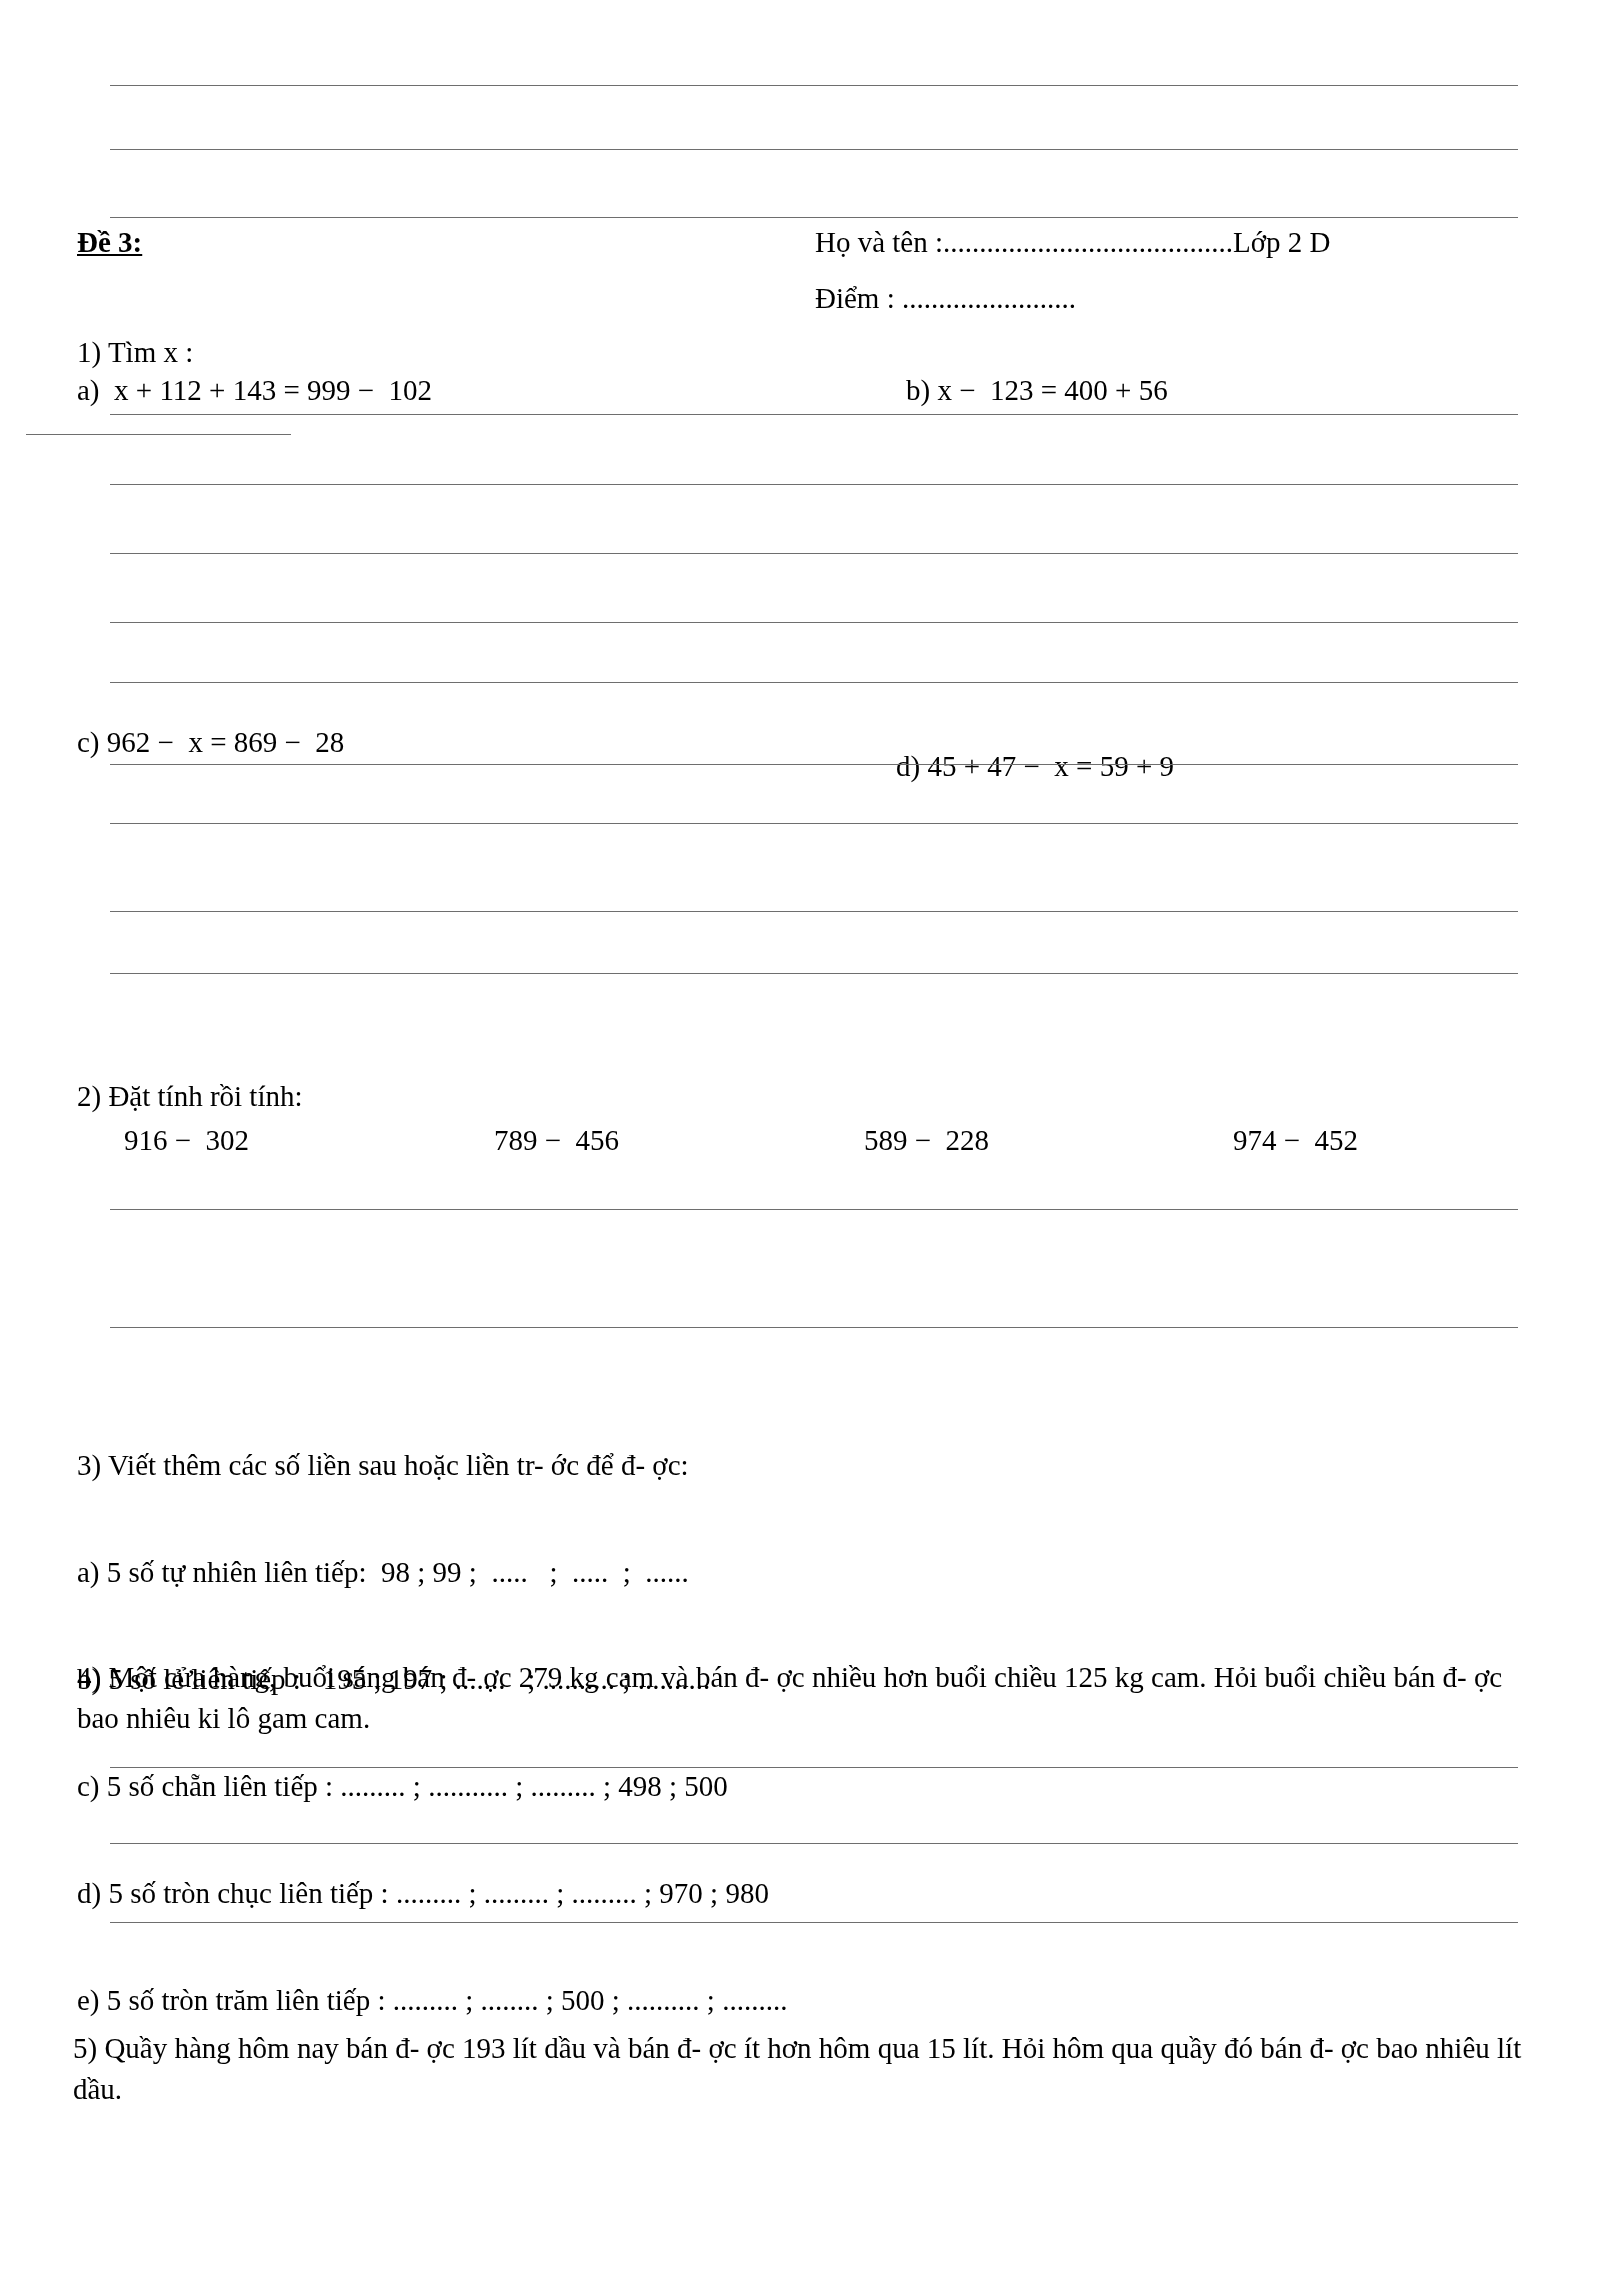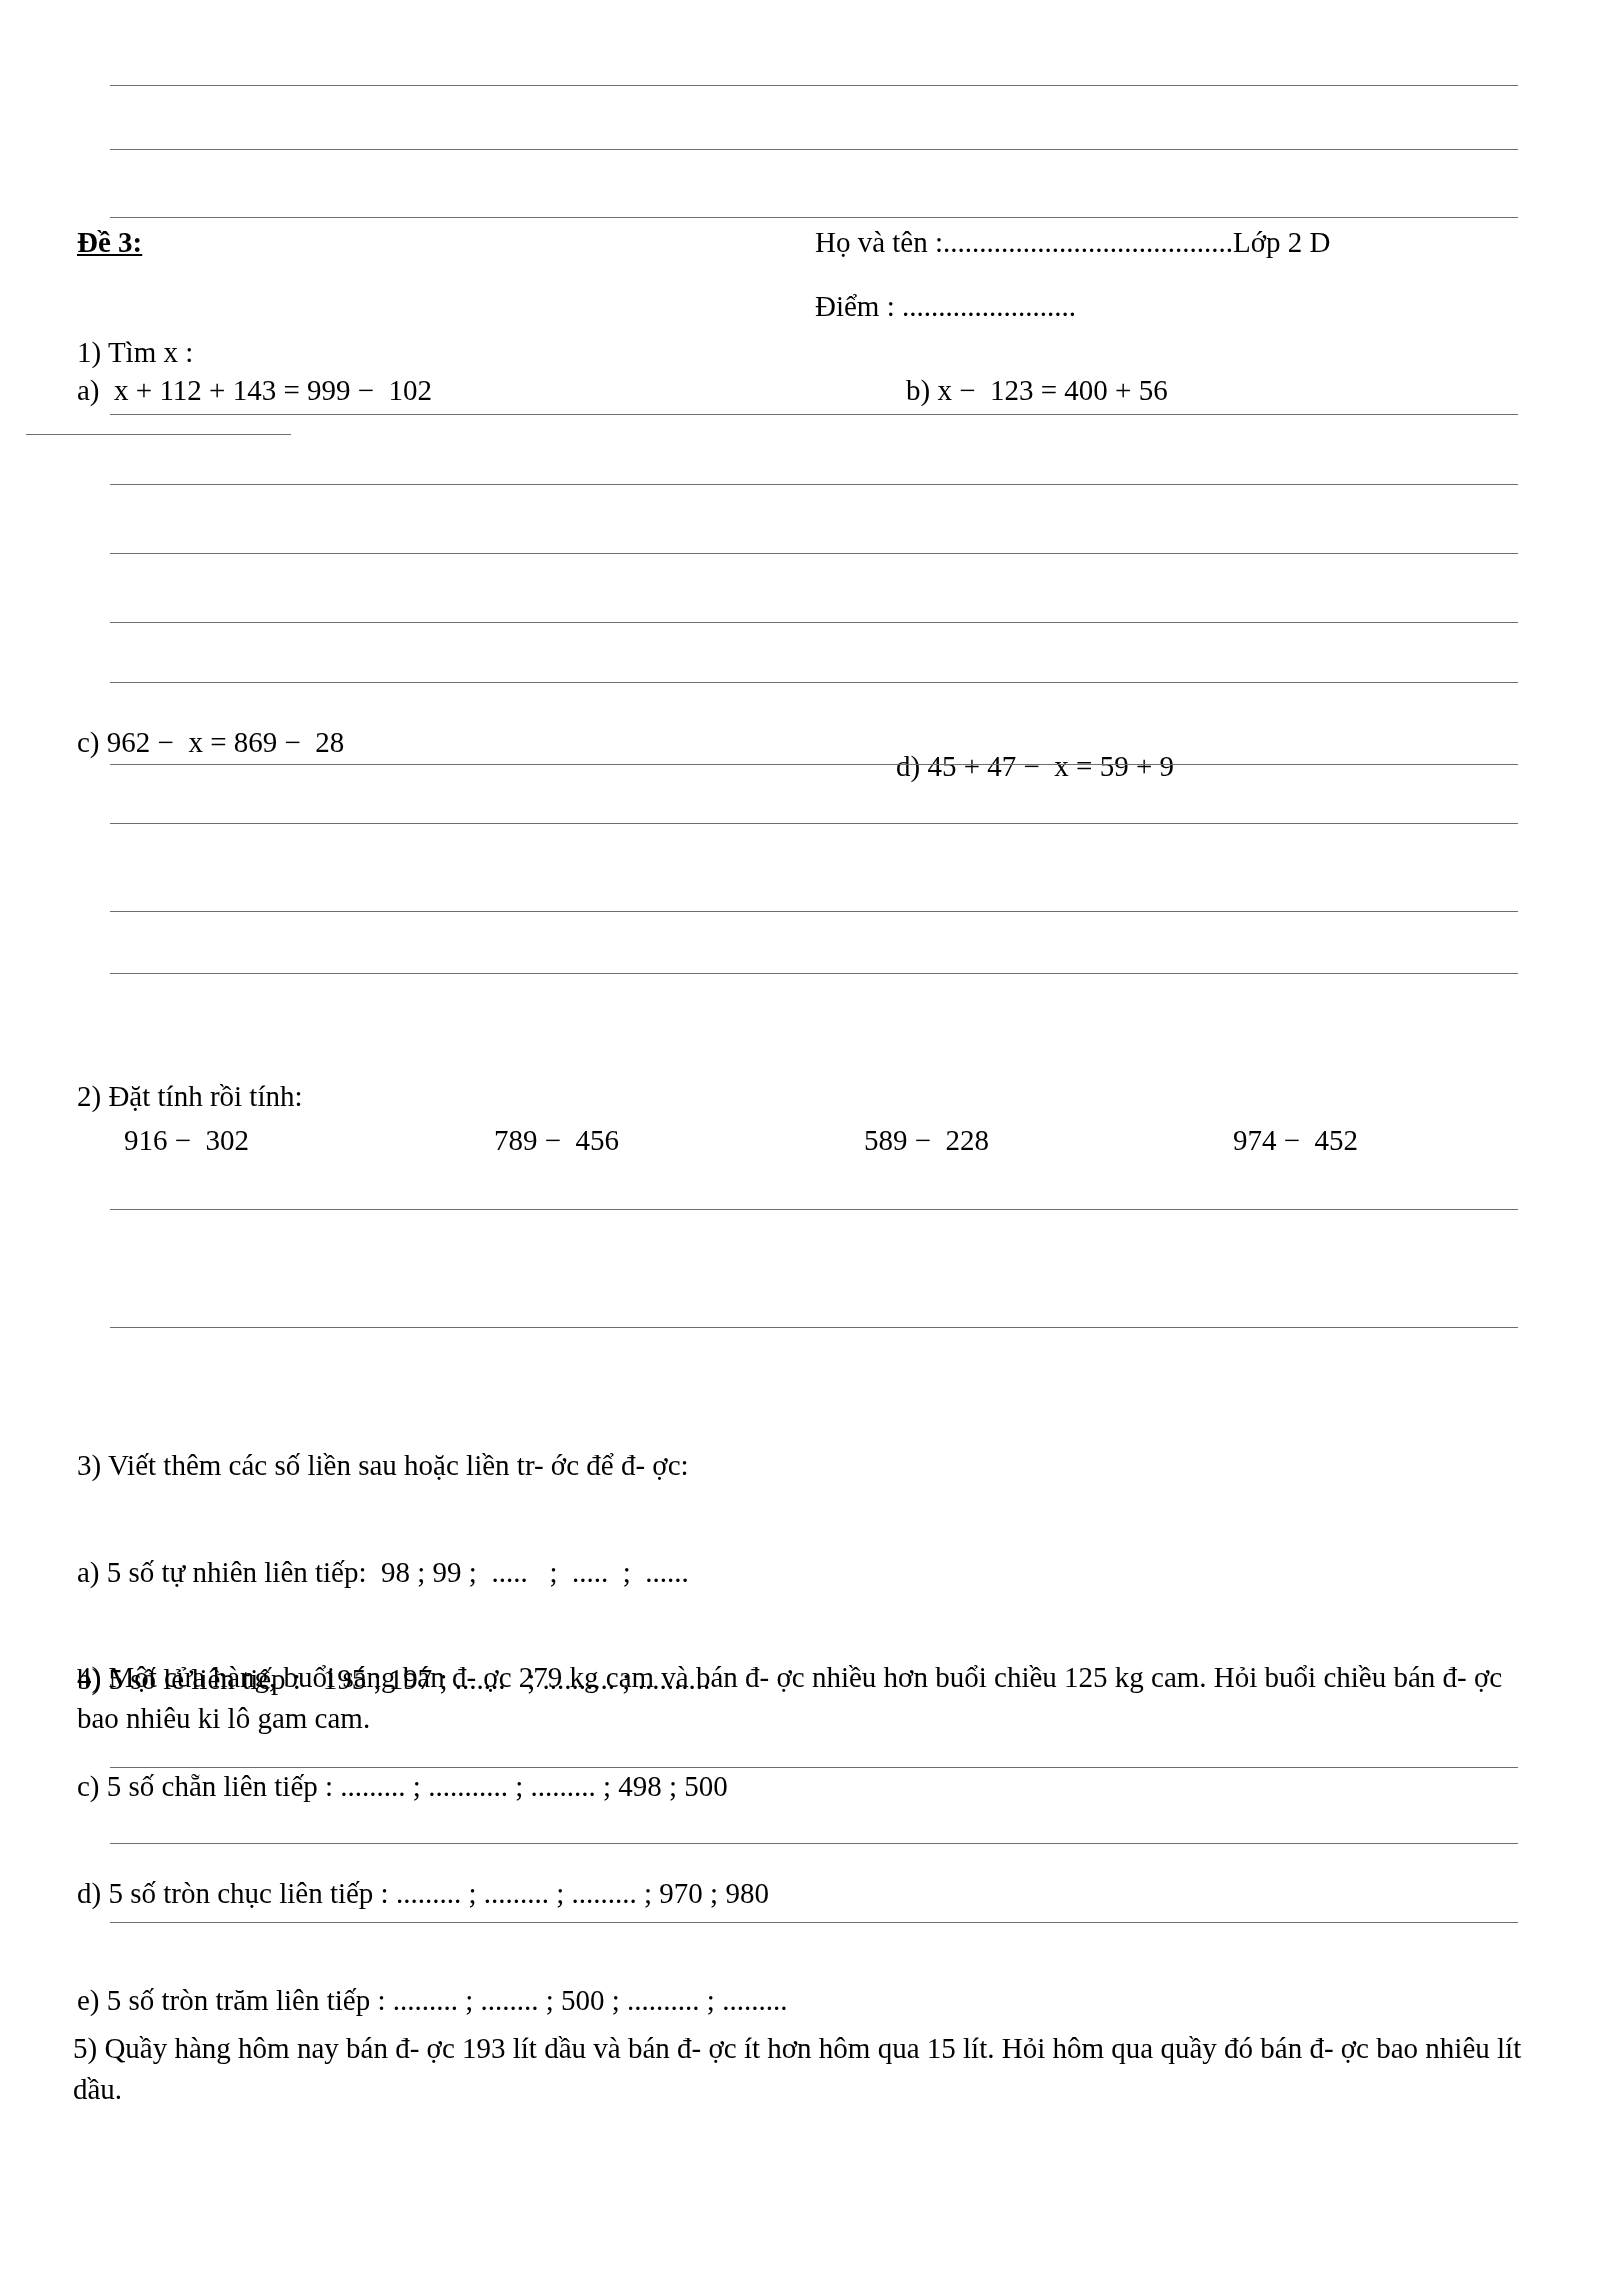--- a/index.html
+++ b/index.html
@@ -45,21 +45,21 @@
 <body>
 
 <div class="page">
 
   <div class="rule" style="top:85px"></div>
   <div class="rule" style="top:149px"></div>
   <div class="rule" style="top:217px"></div>
 
   <div class="abs doc-title" style="left:77px; top:226px">Đề 3:</div>
   <div class="abs" style="left:815px; top:226px">Họ và tên :........................................Lớp 2 D</div>
-  <div class="abs" style="left:815px; top:290px">Điểm : ........................</div>
+  <div class="abs" style="left:815px; top:282px">Điểm : ........................</div>
 
   <div class="abs" style="left:77px; top:336px">1) Tìm x :</div>
   <div class="abs" style="left:77px; top:374px">a)  x + 112 + 143 = 999 −  102</div>
   <div class="abs" style="left:906px; top:374px">b) x −  123 = 400 + 56</div>
 
   <div class="rule" style="top:414px"></div>
   <div class="rule" style="top:434px; left:26px; width:265px"></div>
   <div class="rule" style="top:484px"></div>
   <div class="rule" style="top:553px"></div>
   <div class="rule" style="top:622px"></div>

